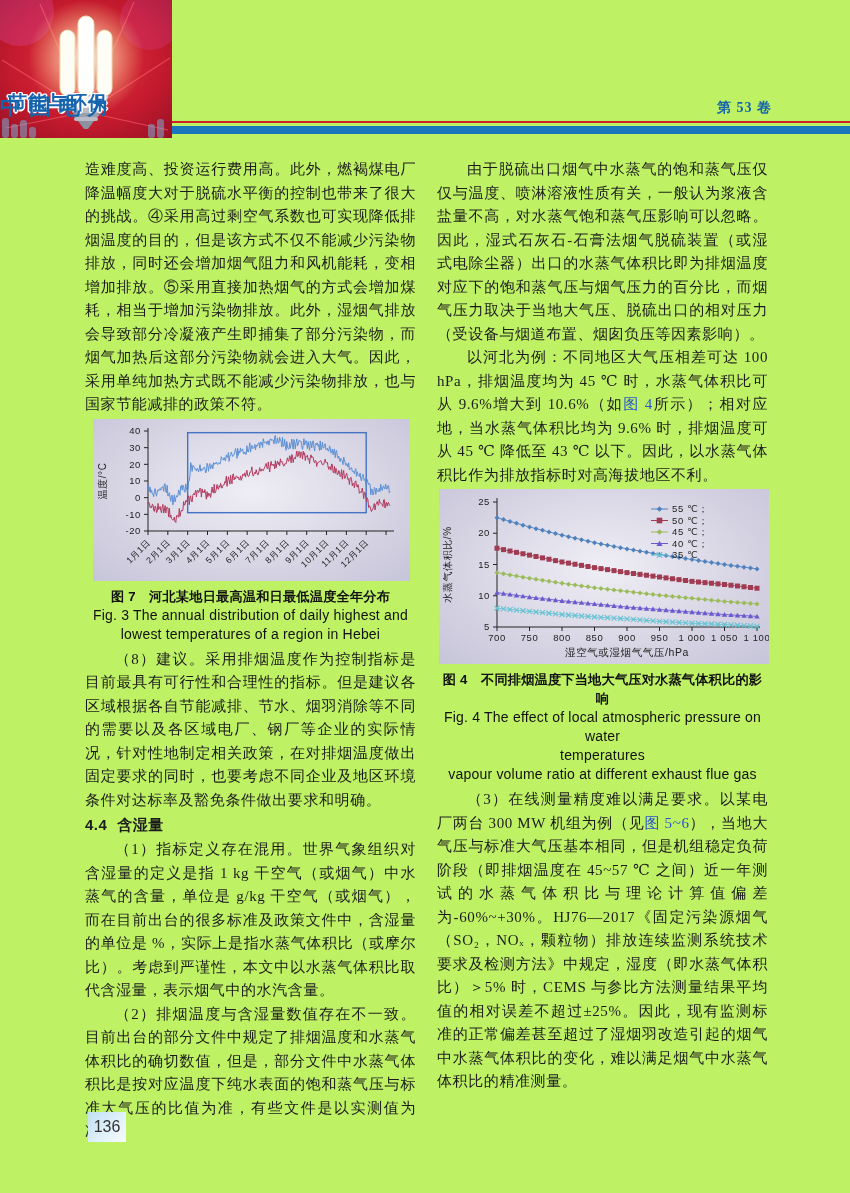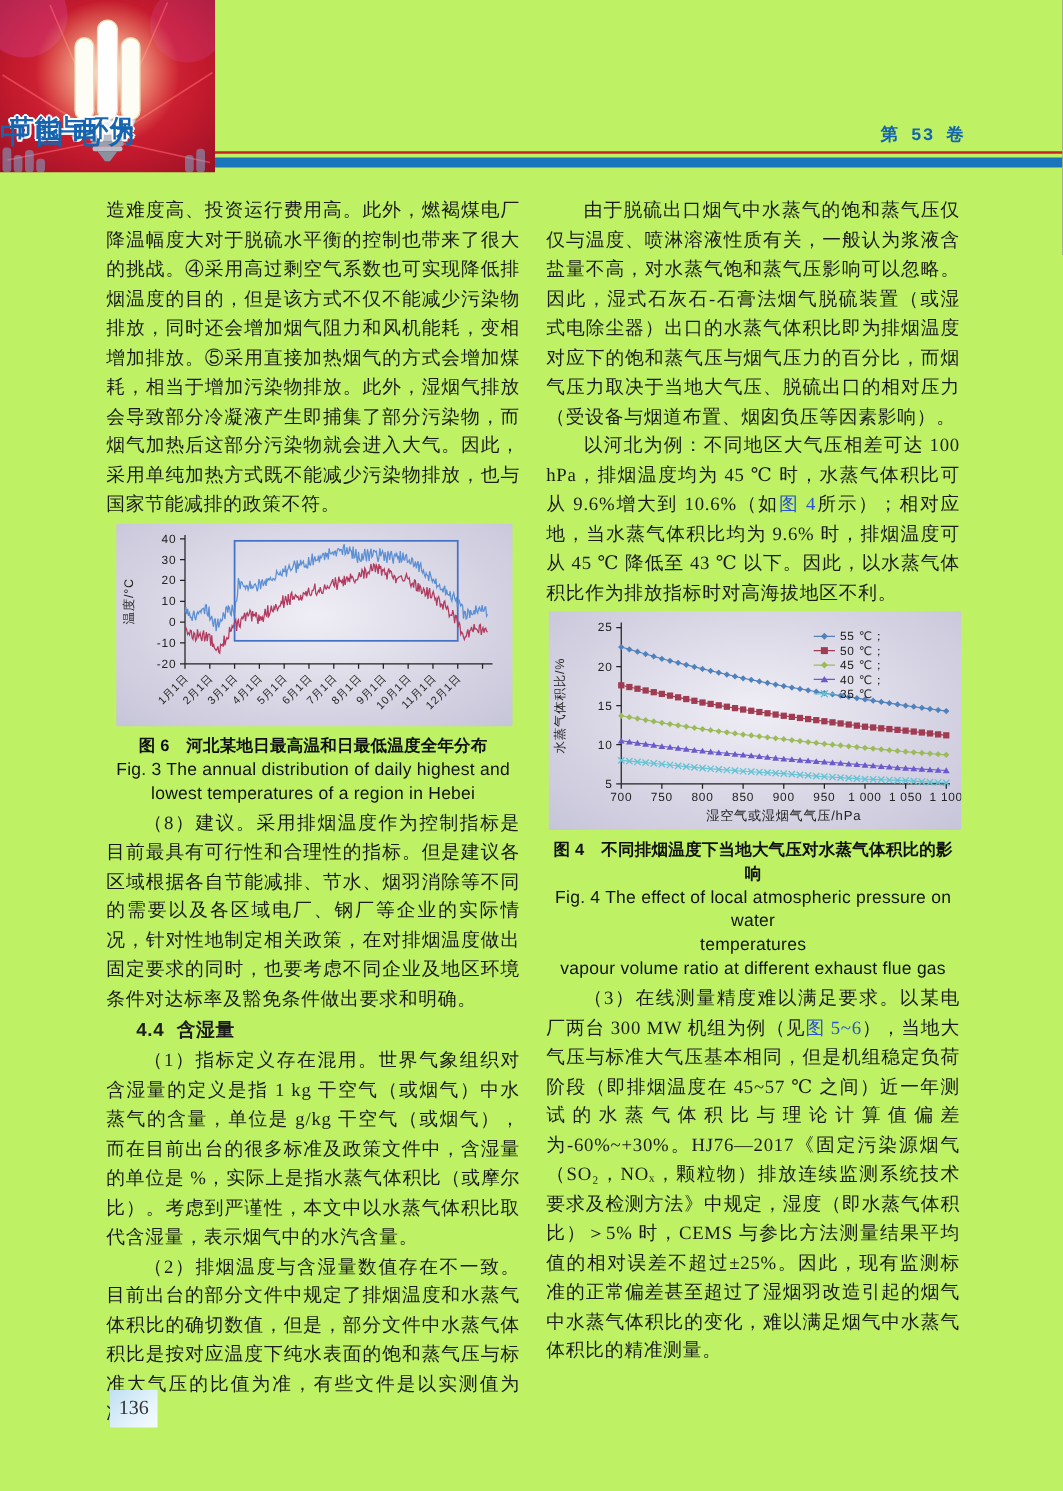--- a/index.html
+++ b/index.html
@@ -8,48 +8,48 @@
   
   .logo{position:absolute;left:0;top:0;width:172px;height:138px;overflow:hidden;}
   .logo svg{display:block;}
   .logo-badge{position:absolute;left:8px;top:90px;font-family:"Liberation Sans","DejaVu Sans",sans-serif;
       font-weight:bold;font-size:19px;letter-spacing:1px;color:#1a64b0;
       text-shadow:-1.5px 0 0 #fff,1.5px 0 0 #fff,0 -1.5px 0 #fff,0 1.5px 0 #fff,
                   -1px -1px 0 #fff,1px 1px 0 #fff,1px -1px 0 #fff,-1px 1px 0 #fff;}
   .journal-title{position:absolute;left:0;right:0;top:92px;text-align:left;
       font-family:"Liberation Sans","DejaVu Sans",sans-serif;font-weight:bold;
       font-size:22px;letter-spacing:7px;color:#1565ae;}
-  .volume{position:absolute;right:78px;top:99px;font-family:Liberation Mono, monospace;
+  .volume{position:absolute;right:78px;top:99px;font-family:Liberation Serif, serif;
       font-weight:bold;font-size:14px;color:#1565ae;letter-spacing:1px;}
   .rule-red{position:absolute;left:172px;right:0;top:121px;height:2px;background:#cc2127;}
   .rule-blue{position:absolute;left:172px;right:0;top:126px;height:8px;background:#1b75bc;}
   
   .col{position:absolute;top:158px;width:331px;font-size:15px;line-height:23.5px;
        text-align:justify;letter-spacing:0.6px;}
   .col-left{left:85px;}
   .col-right{left:437px;}
   .col p{margin:0;}
   .indent{text-indent:2em;}
   .ref-link{color:#2953d1;cursor:pointer;}
   .sec-heading{font-family:"Liberation Sans","DejaVu Sans",sans-serif;font-weight:bold;
-       font-size:15px;line-height:26px;letter-spacing:0.5px;margin-left:24px;}
+       font-size:15px;line-height:26px;letter-spacing:0.5px;}
   .sec-heading .secnum{margin-right:10px;}
   
   .figure-box{border-radius:1px;
       background:radial-gradient(ellipse at 50% 45%, #efeef5 0%, #dddbe8 45%, #c6c4d8 100%);}
   .fig3-box{width:317px;height:162px;margin:2px 0 6px 8px;}
   .fig4-box{width:330px;height:175px;margin:2px 0 6px 2px;}
   .caption{font-family:"Liberation Sans","DejaVu Sans",sans-serif;text-align:center;
       font-size:14px;line-height:19px;letter-spacing:0.2px;text-indent:0;color:#111;}
   .caption-zh{font-weight:bold;font-size:13.2px;margin-top:4px;}
   .caption-gap{height:4px;}
   
   .page-num{position:absolute;left:88px;top:1112px;width:38px;height:30px;
       background:linear-gradient(135deg,#bfe0f2 0%,#e8f5fc 70%,#f7fcff 100%);
-      font-family:Liberation Serif, serif;font-size:16px;color:#333;
+      font-family:Liberation Sans, sans-serif;font-size:16px;color:#333;
       display:flex;align-items:center;justify-content:center;}
   svg text{font-family:"Liberation Sans","DejaVu Sans",sans-serif;}
 </style>
 </head>
 <body>
 
 <div class="page">
 
   <div class="logo">
     <svg width="172" height="138" viewBox="0 0 172 138">
@@ -149,21 +149,21 @@
             <text x="256.3606557377049" y="124" font-size="8.8" fill="#222" text-anchor="end" transform="rotate(-45 256.3606557377049 124)">11月1日</text>
             <line x1="273.1967213114754" y1="112" x2="273.1967213114754" y2="116" stroke="#222" stroke-width="1"></line>
             <text x="276.1967213114754" y="124" font-size="8.8" fill="#222" text-anchor="end" transform="rotate(-45 276.1967213114754 124)">12月1日</text>
             <line x1="293.0327868852459" y1="112" x2="293.0327868852459" y2="116" stroke="#222" stroke-width="1"></line>
             <text x="13" y="62" font-size="10" fill="#222" text-anchor="middle" transform="rotate(-90 13 62)">温度/°C</text>
             <rect x="94.672131147541" y="13.666666666666671" width="178.52459016393442" height="80" fill="none" stroke="#4472c4" stroke-width="1.4"></rect>
             <polyline points="55.0,71.0 55.7,66.6 56.4,72.4 57.1,68.1 57.8,73.7 58.6,71.3 59.3,75.0 60.0,74.8 60.7,77.7 61.4,72.5 62.1,69.6 62.8,74.3 63.5,77.2 64.3,73.0 65.0,70.7 65.7,72.0 66.4,70.2 67.1,69.5 67.8,71.2 68.5,68.4 69.2,68.0 69.9,67.6 70.7,72.4 71.4,65.0 72.1,64.8 72.8,72.9 73.5,73.8 74.2,66.3 74.9,77.1 75.6,76.0 76.4,73.7 77.1,79.2 77.8,82.4 78.5,76.4 79.2,76.2 79.9,85.9 80.6,80.9 81.3,75.8 82.0,83.0 82.8,79.2 83.5,76.6 84.2,77.9 84.9,76.9 85.6,70.9 86.3,73.1 87.0,76.2 87.7,67.1 88.5,66.3 89.2,71.2 89.9,66.1 90.6,67.2 91.3,72.3 92.0,73.3 92.7,64.9 93.4,68.6 94.1,72.3 94.9,70.7 95.6,62.1 96.3,61.9 97.0,56.5 97.7,43.5 98.4,46.3 99.1,52.4 99.8,46.4 100.6,46.8 101.3,48.8 102.0,50.2 102.7,49.9 103.4,52.0 104.1,49.4 104.8,49.8 105.5,52.9 106.2,50.6 107.0,45.7 107.7,52.2 108.4,49.8 109.1,51.5 109.8,50.7 110.5,48.6 111.2,48.1 111.9,49.8 112.7,54.0 113.4,51.8 114.1,44.3 114.8,46.7 115.5,52.3 116.2,46.3 116.9,44.5 117.6,49.8 118.3,47.7 119.1,45.7 119.8,49.8 120.5,43.7 121.2,45.5 121.9,44.1 122.6,44.8 123.3,43.0 124.0,44.9 124.8,45.4 125.5,43.7 126.2,44.2 126.9,45.1 127.6,42.9 128.3,37.7 129.0,39.4 129.7,40.5 130.4,40.9 131.2,38.5 131.9,41.3 132.6,41.8 133.3,35.9 134.0,38.3 134.7,38.3 135.4,33.5 136.1,42.4 136.9,37.1 137.6,35.8 138.3,33.1 139.0,35.6 139.7,37.5 140.4,36.6 141.1,35.2 141.8,33.0 142.5,29.5 143.3,32.8 144.0,39.3 144.7,29.3 145.4,36.3 146.1,31.9 146.8,33.9 147.5,28.9 148.2,32.4 149.0,31.0 149.7,29.9 150.4,34.5 151.1,34.8 151.8,32.9 152.5,35.3 153.2,35.3 153.9,26.7 154.6,32.6 155.4,33.0 156.1,28.9 156.8,23.8 157.5,33.1 158.2,28.7 158.9,26.2 159.6,29.6 160.3,29.0 161.1,29.0 161.8,25.4 162.5,31.0 163.2,26.0 163.9,27.3 164.6,26.0 165.3,23.9 166.0,23.8 166.7,29.1 167.5,22.9 168.2,25.7 168.9,23.5 169.6,28.5 170.3,19.7 171.0,23.2 171.7,24.2 172.4,23.3 173.2,22.7 173.9,25.3 174.6,22.2 175.3,21.9 176.0,26.2 176.7,21.8 177.4,19.9 178.1,20.0 178.8,21.6 179.6,20.7 180.3,21.0 181.0,24.9 181.7,18.2 182.4,16.4 183.1,24.7 183.8,23.4 184.5,18.9 185.3,24.0 186.0,23.6 186.7,18.3 187.4,21.6 188.1,21.7 188.8,27.9 189.5,18.2 190.2,27.4 190.9,27.1 191.7,20.3 192.4,27.6 193.1,31.3 193.8,22.5 194.5,28.2 195.2,29.8 195.9,30.0 196.6,23.7 197.4,29.4 198.1,25.5 198.8,20.1 199.5,25.6 200.2,30.2 200.9,20.5 201.6,23.6 202.3,29.9 203.0,23.6 203.8,19.9 204.5,26.8 205.2,25.7 205.9,21.4 206.6,21.7 207.3,22.5 208.0,21.9 208.7,26.6 209.5,30.5 210.2,26.6 210.9,19.7 211.6,26.0 212.3,23.5 213.0,21.6 213.7,24.2 214.4,29.8 215.1,22.6 215.9,27.2 216.6,31.3 217.3,22.0 218.0,24.0 218.7,29.0 219.4,23.9 220.1,21.8 220.8,27.0 221.6,32.0 222.3,25.6 223.0,24.1 223.7,25.9 224.4,23.9 225.1,27.5 225.8,25.7 226.5,31.4 227.2,21.9 228.0,31.0 228.7,28.9 229.4,23.1 230.1,28.8 230.8,29.1 231.5,25.3 232.2,24.7 232.9,30.8 233.7,30.4 234.4,29.1 235.1,32.1 235.8,32.0 236.5,26.9 237.2,28.9 237.9,34.2 238.6,33.5 239.3,30.0 240.1,35.8 240.8,31.8 241.5,29.9 242.2,38.6 242.9,32.7 243.6,31.4 244.3,37.2 245.0,39.3 245.8,37.2 246.5,40.9 247.2,42.7 247.9,39.4 248.6,41.0 249.3,41.6 250.0,45.7 250.7,38.0 251.4,40.7 252.2,44.0 252.9,46.5 253.6,44.5 254.3,45.4 255.0,48.1 255.7,43.8 256.4,51.0 257.1,49.7 257.9,49.8 258.6,48.6 259.3,52.6 260.0,52.6 260.7,52.2 261.4,54.8 262.1,51.4 262.8,49.6 263.5,57.4 264.3,52.7 265.0,56.4 265.7,56.7 266.4,57.4 267.1,54.0 267.8,60.2 268.5,61.9 269.2,57.6 270.0,55.3 270.7,59.2 271.4,61.5 272.1,59.8 272.8,65.8 273.5,65.2 274.2,60.5 274.9,63.4 275.6,65.7 276.4,64.4 277.1,65.5 277.8,75.9 278.5,70.1 279.2,70.4 279.9,76.1 280.6,75.4 281.3,68.4 282.1,69.5 282.8,75.3 283.5,69.1 284.2,72.3 284.9,72.8 285.6,72.0 286.3,69.2 287.0,72.6 287.7,65.2 288.5,70.3 289.2,71.5 289.9,67.8 290.6,66.8 291.3,69.6 292.0,69.9 292.7,65.1 293.4,70.0 294.2,69.8 294.9,66.7 295.6,66.6 296.3,73.8 297.0,72.4 " fill="none" stroke="#5b8fd4" stroke-width="1"></polyline>
             <polyline points="55.0,84.8 55.7,83.1 56.4,85.0 57.1,88.5 57.8,87.4 58.6,88.9 59.3,85.2 60.0,85.5 60.7,91.2 61.4,92.4 62.1,87.0 62.8,87.9 63.5,93.7 64.3,92.0 65.0,84.4 65.7,90.6 66.4,89.4 67.1,87.5 67.8,91.5 68.5,93.8 69.2,87.8 69.9,85.4 70.7,94.1 71.4,91.1 72.1,86.6 72.8,94.0 73.5,88.5 74.2,88.2 74.9,88.9 75.6,97.8 76.4,89.2 77.1,98.5 77.8,96.0 78.5,99.4 79.2,100.3 79.9,101.3 80.6,100.4 81.3,98.1 82.0,102.7 82.8,103.5 83.5,96.5 84.2,97.1 84.9,96.5 85.6,98.3 86.3,89.5 87.0,97.4 87.7,93.6 88.5,91.1 89.2,92.1 89.9,91.3 90.6,82.6 91.3,86.0 92.0,85.8 92.7,81.6 93.4,83.0 94.1,80.9 94.9,78.2 95.6,76.8 96.3,85.7 97.0,78.3 97.7,76.8 98.4,82.0 99.1,82.9 99.8,76.4 100.6,74.6 101.3,76.0 102.0,73.7 102.7,71.2 103.4,77.9 104.1,72.2 104.8,71.2 105.5,73.8 106.2,72.7 107.0,69.0 107.7,70.3 108.4,78.1 109.1,69.9 109.8,73.6 110.5,72.6 111.2,73.9 111.9,70.6 112.7,75.6 113.4,80.2 114.1,72.7 114.8,77.8 115.5,74.0 116.2,76.5 116.9,74.7 117.6,78.5 118.3,73.9 119.1,68.0 119.8,73.1 120.5,74.1 121.2,65.2 121.9,74.1 122.6,72.8 123.3,70.3 124.0,65.5 124.8,69.7 125.5,70.4 126.2,66.6 126.9,68.4 127.6,64.3 128.3,66.7 129.0,69.2 129.7,67.3 130.4,65.7 131.2,65.8 131.9,62.5 132.6,63.7 133.3,57.2 134.0,67.4 134.7,62.3 135.4,57.8 136.1,60.9 136.9,65.2 137.6,56.3 138.3,61.8 139.0,64.9 139.7,56.1 140.4,54.8 141.1,60.9 141.8,58.6 142.5,59.9 143.3,56.8 144.0,57.5 144.7,58.9 145.4,58.2 146.1,60.9 146.8,60.6 147.5,56.9 148.2,61.4 149.0,59.0 149.7,55.2 150.4,55.5 151.1,56.7 151.8,53.8 152.5,58.1 153.2,54.4 153.9,51.2 154.6,56.2 155.4,57.5 156.1,56.9 156.8,53.3 157.5,53.3 158.2,51.5 158.9,47.9 159.6,55.7 160.3,57.1 161.1,55.1 161.8,53.3 162.5,54.6 163.2,50.7 163.9,53.8 164.6,55.7 165.3,55.7 166.0,52.2 166.7,48.6 167.5,52.0 168.2,52.2 168.9,49.9 169.6,51.2 170.3,51.7 171.0,49.9 171.7,48.2 172.4,46.5 173.2,44.3 173.9,48.8 174.6,50.0 175.3,42.9 176.0,48.3 176.7,52.9 177.4,47.1 178.1,42.3 178.8,46.3 179.6,45.3 180.3,46.9 181.0,45.2 181.7,50.0 182.4,41.7 183.1,48.9 183.8,44.7 184.5,42.1 185.3,45.5 186.0,43.2 186.7,46.8 187.4,39.8 188.1,43.3 188.8,42.2 189.5,43.4 190.2,46.0 190.9,47.2 191.7,44.8 192.4,44.9 193.1,44.8 193.8,41.6 194.5,38.8 195.2,42.3 195.9,42.1 196.6,36.7 197.4,38.2 198.1,43.9 198.8,35.5 199.5,37.0 200.2,43.6 200.9,39.4 201.6,38.6 202.3,40.0 203.0,36.9 203.8,32.0 204.5,37.5 205.2,37.2 205.9,32.3 206.6,33.0 207.3,38.7 208.0,32.9 208.7,34.6 209.5,40.1 210.2,32.2 210.9,36.1 211.6,33.8 212.3,41.6 213.0,36.9 213.7,37.6 214.4,36.2 215.1,40.5 215.9,39.6 216.6,44.6 217.3,38.3 218.0,35.8 218.7,38.9 219.4,37.6 220.1,38.4 220.8,42.1 221.6,43.9 222.3,41.4 223.0,42.1 223.7,47.5 224.4,44.0 225.1,43.9 225.8,42.7 226.5,42.6 227.2,42.0 228.0,41.7 228.7,44.0 229.4,45.7 230.1,45.8 230.8,45.2 231.5,42.4 232.2,40.1 232.9,43.3 233.7,44.1 234.4,43.2 235.1,47.9 235.8,50.4 236.5,47.9 237.2,47.6 237.9,51.2 238.6,45.0 239.3,45.4 240.1,53.4 240.8,53.7 241.5,47.4 242.2,54.4 242.9,49.3 243.6,50.7 244.3,55.7 245.0,55.3 245.8,51.6 246.5,52.9 247.2,57.7 247.9,56.8 248.6,50.6 249.3,60.2 250.0,54.3 250.7,51.5 251.4,59.2 252.2,59.3 252.9,56.1 253.6,54.2 254.3,57.2 255.0,60.7 255.7,59.6 256.4,65.5 257.1,59.7 257.9,58.3 258.6,60.8 259.3,66.8 260.0,64.2 260.7,64.7 261.4,68.8 262.1,62.6 262.8,61.8 263.5,66.7 264.3,68.2 265.0,65.6 265.7,68.9 266.4,74.3 267.1,73.0 267.8,73.1 268.5,73.3 269.2,69.1 270.0,72.9 270.7,79.6 271.4,73.3 272.1,73.6 272.8,78.1 273.5,82.9 274.2,78.8 274.9,80.6 275.6,88.5 276.4,86.7 277.1,87.8 277.8,90.7 278.5,92.6 279.2,90.5 279.9,90.4 280.6,87.1 281.3,84.5 282.1,91.0 282.8,85.6 283.5,84.9 284.2,82.5 284.9,85.7 285.6,86.2 286.3,80.3 287.0,84.2 287.7,83.9 288.5,84.6 289.2,85.8 289.9,87.5 290.6,81.0 291.3,80.5 292.0,89.0 292.7,85.1 293.4,83.1 294.2,87.2 294.9,84.0 295.6,83.6 296.3,86.0 297.0,86.8 " fill="none" stroke="#b23a5e" stroke-width="1"></polyline>
           </svg></div>
     </div>
-    <div class="caption caption-zh">图 6　河北某地日最高温和日最低温度全年分布</div>
+    <div class="caption caption-zh">图 7　河北某地日最高温和日最低温度全年分布</div>
     <div class="caption">Fig. 3    The annual distribution of daily highest and</div>
     <div class="caption">lowest temperatures of a region in Hebei</div>
     <div class="caption-gap"></div>
 
     <p class="indent">（8）建议。采用排烟温度作为控制指标是目前最具有可行性和合理性的指标。但是建议各区域根据各自节能减排、节水、烟羽消除等不同的需要以及各区域电厂、钢厂等企业的实际情况，针对性地制定相关政策，在对排烟温度做出固定要求的同时，也要考虑不同企业及地区环境条件对达标率及豁免条件做出要求和明确。</p>
 
     <div class="sec-heading">
       <span class="secnum">4.4</span><span>含湿量</span>
     </div>
 

